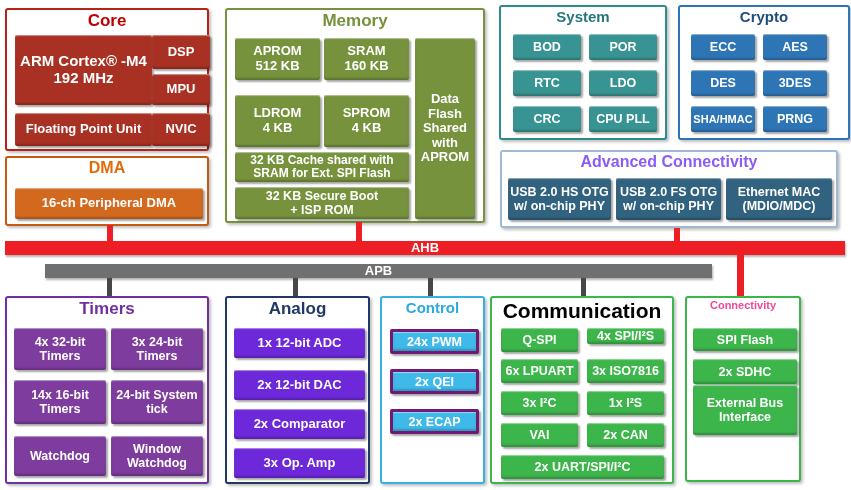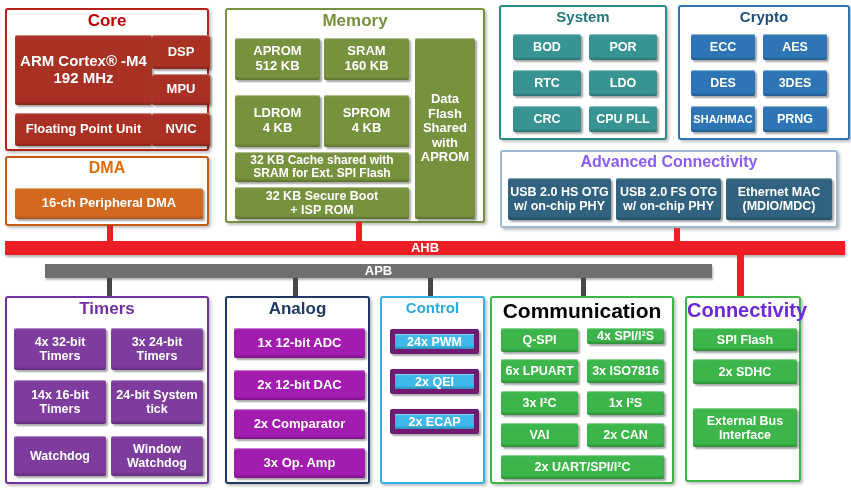--- a/index.html
+++ b/index.html
@@ -15,24 +15,24 @@
   .connector.red{background:#EE1F24;}
   .connector.gray{background:#474747;}
 
   .g-core{border-color:#B32317}.g-core .gtitle{color:#C00000;font-size:17px}.g-core .chip{background:#A93123}
   .g-dma{border-color:#C55A11}.g-dma .gtitle{color:#E36C0A;font-size:16px}.g-dma .chip{background:#D2691E}
   .g-mem{border-color:#76923C}.g-mem .gtitle{color:#76923C;font-size:17px}.g-mem .chip{background:#76923C}
   .g-sys{border-color:#2E8B8C}.g-sys .gtitle{color:#26777C;font-size:15px}.g-sys .chip{background:#389492;font-size:12.5px}
   .g-cry{border-color:#2E75B6}.g-cry .gtitle{color:#1F4E79;font-size:15px}.g-cry .chip{background:#2E75B6;font-size:12.5px}
   .g-adv{border-color:#9DB9D3}.g-adv .gtitle{color:#8b5cf6;font-size:16px}.g-adv .chip{background:#31627F;font-size:12.5px}
   .g-tim{border-color:#7030A0}.g-tim .gtitle{color:#7030A0;font-size:17px}.g-tim .chip{background:#7D3C9E;font-size:12.5px}
-  .g-ana{border-color:#1F3864}.g-ana .gtitle{color:#1F3864;font-size:17px}.g-ana .chip{background:#a21caf}
-  .g-ctl{border-color:#33B1E6}.g-ctl .gtitle{color:#29ABE2;font-size:15px}.g-ctl .chip{background:#3FB9EA;border:5px solid #701a75;font-size:12.5px}
+  .g-ana{border-color:#1F3864}.g-ana .gtitle{color:#1F3864;font-size:17px}.g-ana .chip{background:#6d28d9}
+  .g-ctl{border-color:#33B1E6}.g-ctl .gtitle{color:#29ABE2;font-size:15px}.g-ctl .chip{background:#3FB9EA;border:3px solid #701a75;font-size:12.5px}
   .g-com{border-color:#3CB54A}.g-com .gtitle{color:#000000;font-size:21px}.g-com .chip{background:#3CB54A;font-size:12.5px}
-  .g-con{border-color:#3CB54A}.g-con .gtitle{color:#6d28d9;font-size:20px}.g-con .chip{background:#3CB54A;font-size:12.5px}
+  .g-con{border-color:#3CB54A}.g-con .gtitle{color:#ec4899;font-size:11px}.g-con .chip{background:#3CB54A;font-size:12.5px}
 
   .bus-ahb{background:#EE1F24;}
   .bus-apb{background:#6F7072;margin-left:40px;}
 </style>
 </head>
 <body>
 
 <div class="canvas">
 
   <div class="group g-core" style="left:5px;top:8px;width:204px;height:143px">
@@ -155,17 +155,17 @@
     <div class="chip" style="left:95px;top:93px;width:77px;height:24px">1x I²S</div>
     <div class="chip" style="left:9px;top:125px;width:77px;height:24px">VAI</div>
     <div class="chip" style="left:95px;top:125px;width:77px;height:24px">2x CAN</div>
     <div class="chip" style="left:9px;top:157px;width:163px;height:24px">2x UART/SPI/I²C</div>
   </div>
 
   <div class="group g-con" style="left:685px;top:296px;width:116px;height:186px">
     <div class="gtitle">Connectivity</div>
     <div class="chip" style="left:6px;top:30px;width:104px;height:23px">SPI Flash</div>
     <div class="chip" style="left:6px;top:61px;width:104px;height:25px">2x SDHC</div>
-    <div class="chip" style="left:6px;top:110px;width:104px;height:39px">External Bus
+    <div class="chip" style="left:6px;top:87px;width:104px;height:50px">External Bus
 Interface</div>
   </div>
 
 </div>
 
 </body></html>

